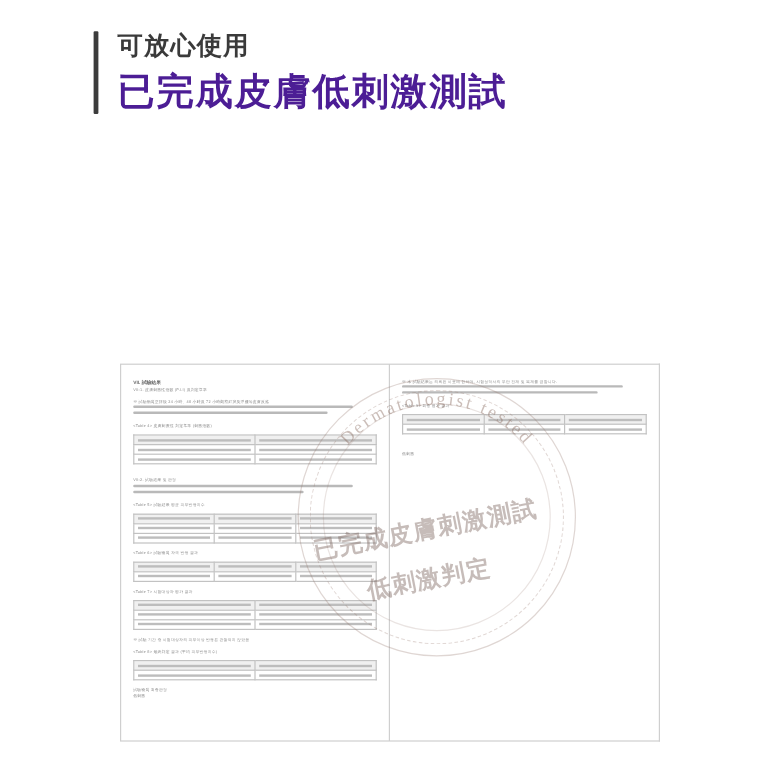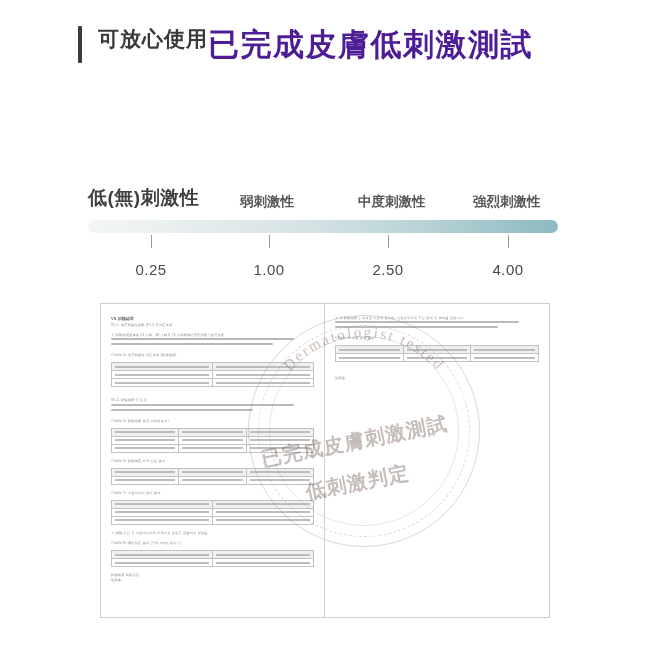--- a/index.html
+++ b/index.html
@@ -31,21 +31,21 @@
     align-items: stretch;
   }
   .header-rule {
     width: 4px;
     background: #3c3c3c;
     margin-right: 16px;
     border-radius: 1px;
   }
   .header-text {
     display: flex;
-    flex-direction: row;
+    flex-direction: column;
     justify-content: flex-start;
   }
   .header-sub {
     font-size: 21px;
     font-weight: bold;
     letter-spacing: 1px;
     color: #3a3a3a;
     line-height: 1.25;
     margin-bottom: 6px;
   }
@@ -277,40 +277,20 @@
 <div class="page">
 
   <div class="header">
     <div class="header-rule"></div>
     <div class="header-text">
       <div class="header-sub">可放心使用</div>
       <div class="header-title">已完成皮膚低刺激測試</div>
     </div>
   </div>
 
-  <div class="scale">
-    <div class="scale-labels">
-      <div class="scale-label main">低(無)刺激性</div>
-      <div class="scale-label s1">弱刺激性</div>
-      <div class="scale-label s2">中度刺激性</div>
-      <div class="scale-label s3">強烈刺激性</div>
-    </div>
-    <div class="scale-bar">
-      <div class="tick t0"></div>
-      <div class="tick t1"></div>
-      <div class="tick t2"></div>
-      <div class="tick t3"></div>
-    </div>
-    <div class="scale-values">
-      <div class="val v0">0.25</div>
-      <div class="val v1">1.00</div>
-      <div class="val v2">2.50</div>
-      <div class="val v3">4.00</div>
-    </div>
-  </div>
 
   <div class="docs">
 
     <div class="doc">
       <div class="doc-inner">
         <div class="micro-title">VII. 試驗結果</div>
         <div class="micro-label">VII-1. 皮膚刺激性指數 (P.I.I) 及判定基準</div>
         <div class="gap-sm"></div>
         <div class="micro-label">※ 試驗物質塗抹後 24 小時、48 小時及 72 小時觀察紅斑及浮腫等皮膚反應</div>
         <div class="tl w90"></div>

